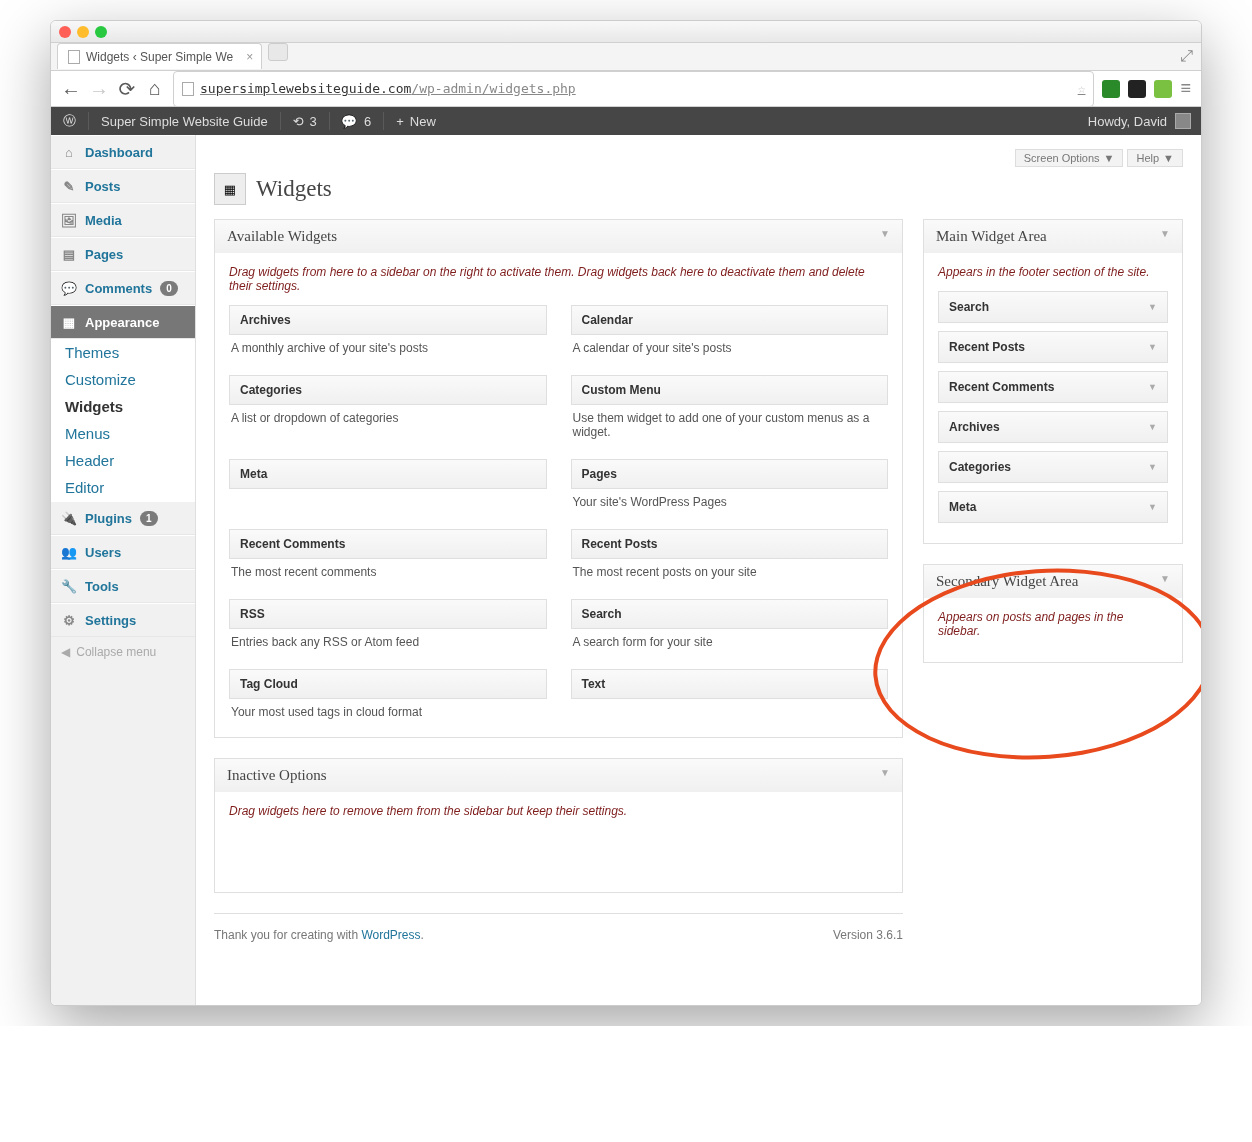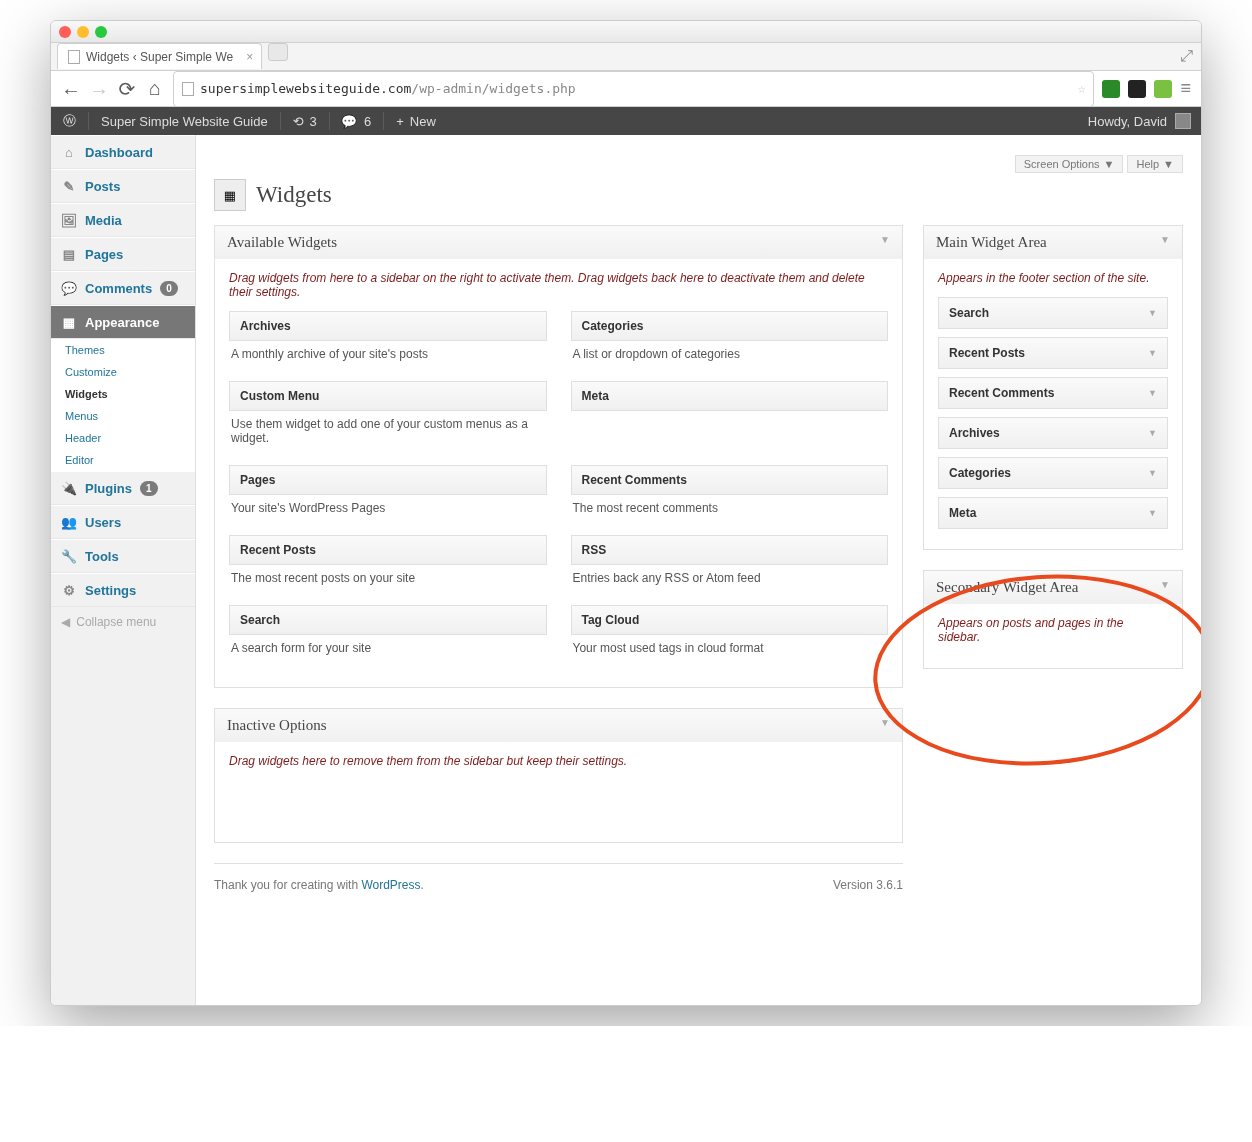--- a/index.html
+++ b/index.html
@@ -17,21 +17,21 @@
 .tabstrip { height:28px; background:#f4f4f4; display:flex; align-items:flex-start; padding-left:6px; border-bottom:1px solid #d0d0d0; position:relative;}
 .tab { background:#fff; border:1px solid #d0d0d0; border-bottom:none; border-radius:4px 4px 0 0; height:26px; padding:0 28px 0 10px; display:flex; align-items:center; gap:6px; font-size:12px; color:#555; position:relative;}
 .tab .xicon { position:absolute; right:8px; font-size:12px; color:#999;}
 .newtab { width:20px; height:18px; margin-left:6px; margin-bottom:3px; background:#e8e8e8; border:1px solid #ccc; border-radius:3px;}
 .expand-icon { position:absolute; right:8px; top:4px; font-size:16px; color:#888; }
 
 
 .toolbar { height:36px; background:#fff; display:flex; align-items:center; gap:8px; padding:0 10px; border-bottom:1px solid #d0d0d0;}
 .nav-btn { color:#5a5a5a; font-size:20px; width:20px; text-align:center;}
 .nav-btn.dis { color:#c8c8c8; }
-.omnibox { flex:1; height:26px; border:1px solid #d0d0d0; border-radius:4px; display:flex; align-items:center; padding:17px 8px; font-size:13px; color:#888; font-family: Menlo, monospace;}
+.omnibox { flex:1; height:26px; border:1px solid #d0d0d0; border-radius:4px; display:flex; align-items:center; padding:17px 8px; font-size:13px; color:#888; font-family: Menlo, monospace; text-decoration: underline;}
 .omnibox .host { color:#333; }
 .omnibox .star { margin-left:auto; color:#bbb;}
 .ext { width:18px; height:18px; border-radius:3px;}
 .ext.a{background:#2a8a2a;} .ext.b{background:#222;} .ext.c{background:#7ac142;}
 .menu-icon{color:#888;font-size:18px;}
 
 
 .adminbar { height:28px; background:#464646; color:#ddd; display:flex; align-items:center; font-size:13px;}
 .adminbar .item { padding:0 12px; height:100%; display:flex; align-items:center; gap:6px;}
 .adminbar .sep { width:1px; height:18px; background:#5a5a5a;}
@@ -41,26 +41,26 @@
 
 .wrap { display:flex; min-height: 870px; background:#fff;}
 .sidebar { width:145px; background:#f1f1f1; border-right:1px solid #dfdfdf;}
 .menu-item { display:flex; align-items:center; gap:8px; padding:8px 10px; color:#21759b; font-size:13px; border-bottom:1px solid #e7e7e7; border-top:1px solid #fff;}
 .menu-item.bold { font-weight:bold;}
 .menu-item .micon{width:16px;height:16px;display:inline-flex;align-items:center;justify-content:center;color:#888;font-size:13px;}
 .menu-item.current { background:#777; color:#fff; position:relative;}
 .menu-item.current .micon{color:#fff;}
 .menu-item.current::after{content:'';position:absolute;right:-7px;top:50%;transform:translateY(-50%);border:7px solid transparent;border-left-color:#777;}
 .submenu { background:#fff; }
-.submenu .sub { padding:5px 10px 5px 14px; font-size:11px; color:#21759b;}
+.submenu .sub { padding:5px 10px 5px 14px; font-size:15px; color:#21759b;}
 .submenu .sub.active { color:#333; font-weight:bold;}
 .badge{background:#7b7b7b;color:#fff;border-radius:9px;padding:0 6px;font-size:10px;line-height:15px;height:15px;}
 .collapse{display:flex;align-items:center;gap:6px;padding:8px 10px;color:#aaa;font-size:12px;}
 
-.content { flex:1; padding:20px 18px 18px;}
+.content { flex:1; padding:14px 18px 18px;}
 .topbuttons { display:flex; justify-content:flex-end; gap:4px; margin-bottom:6px;}
 .topbtn { background:#f3f3f3; border:1px solid #ddd; padding:2px 8px; font-size:11px; color:#777; display:flex; align-items:center; gap:4px;}
 .page-head { display:flex; align-items:center; gap:10px; margin:0 0 14px;}
 .page-icon{width:32px;height:32px;background:#eee;border:1px solid #ccc;display:flex;align-items:center;justify-content:center;}
 .page-title{font-size:23px;color:#464646;font-family:Georgia,serif;}
 
 .cols { display:flex; gap:20px;}
 .col-left{flex:1;} .col-right{width:260px;}
 
 .panel { border:1px solid #dfdfdf; background:#fff; margin-bottom:20px;}
@@ -240,20 +240,24 @@
               <span class="tri">▼</span>
             </div>
             <div class="panel-body">
               <div class="panel-desc">Drag widgets from here to a sidebar on the right to activate them. Drag widgets back here to deactivate them and delete their settings.</div>
               <div class="widget-grid" id="available-grid">
                   <div class="widget-item">
                     <div class="widget-title">Archives</div>
                     <div class="widget-desc">A monthly archive of your site's posts</div>
                   </div>
                   <div class="widget-item">
+                    <div class="widget-title">Calendar</div>
+                    <div class="widget-desc">A calendar of your site's posts</div>
+                  </div>
+                  <div class="widget-item">
                     <div class="widget-title">Categories</div>
                     <div class="widget-desc">A list or dropdown of categories</div>
                   </div>
                   <div class="widget-item">
                     <div class="widget-title">Custom Menu</div>
                     <div class="widget-desc">Use them widget to add one of your custom menus as a widget.</div>
                   </div>
                   <div class="widget-item">
                     <div class="widget-title">Meta</div>
                   </div>
@@ -275,20 +279,21 @@
                   </div>
                   <div class="widget-item">
                     <div class="widget-title">Search</div>
                     <div class="widget-desc">A search form for your site</div>
                   </div>
                   <div class="widget-item">
                     <div class="widget-title">Tag Cloud</div>
                     <div class="widget-desc">Your most used tags in cloud format</div>
                   </div>
                   <div class="widget-item">
+                    <div class="widget-title">Text</div>
                   </div>
                 </div>
             </div>
           </div>
 
           <div class="panel">
             <div class="panel-head">
               <span>Inactive Options</span>
               <span class="tri">▼</span>
             </div>

